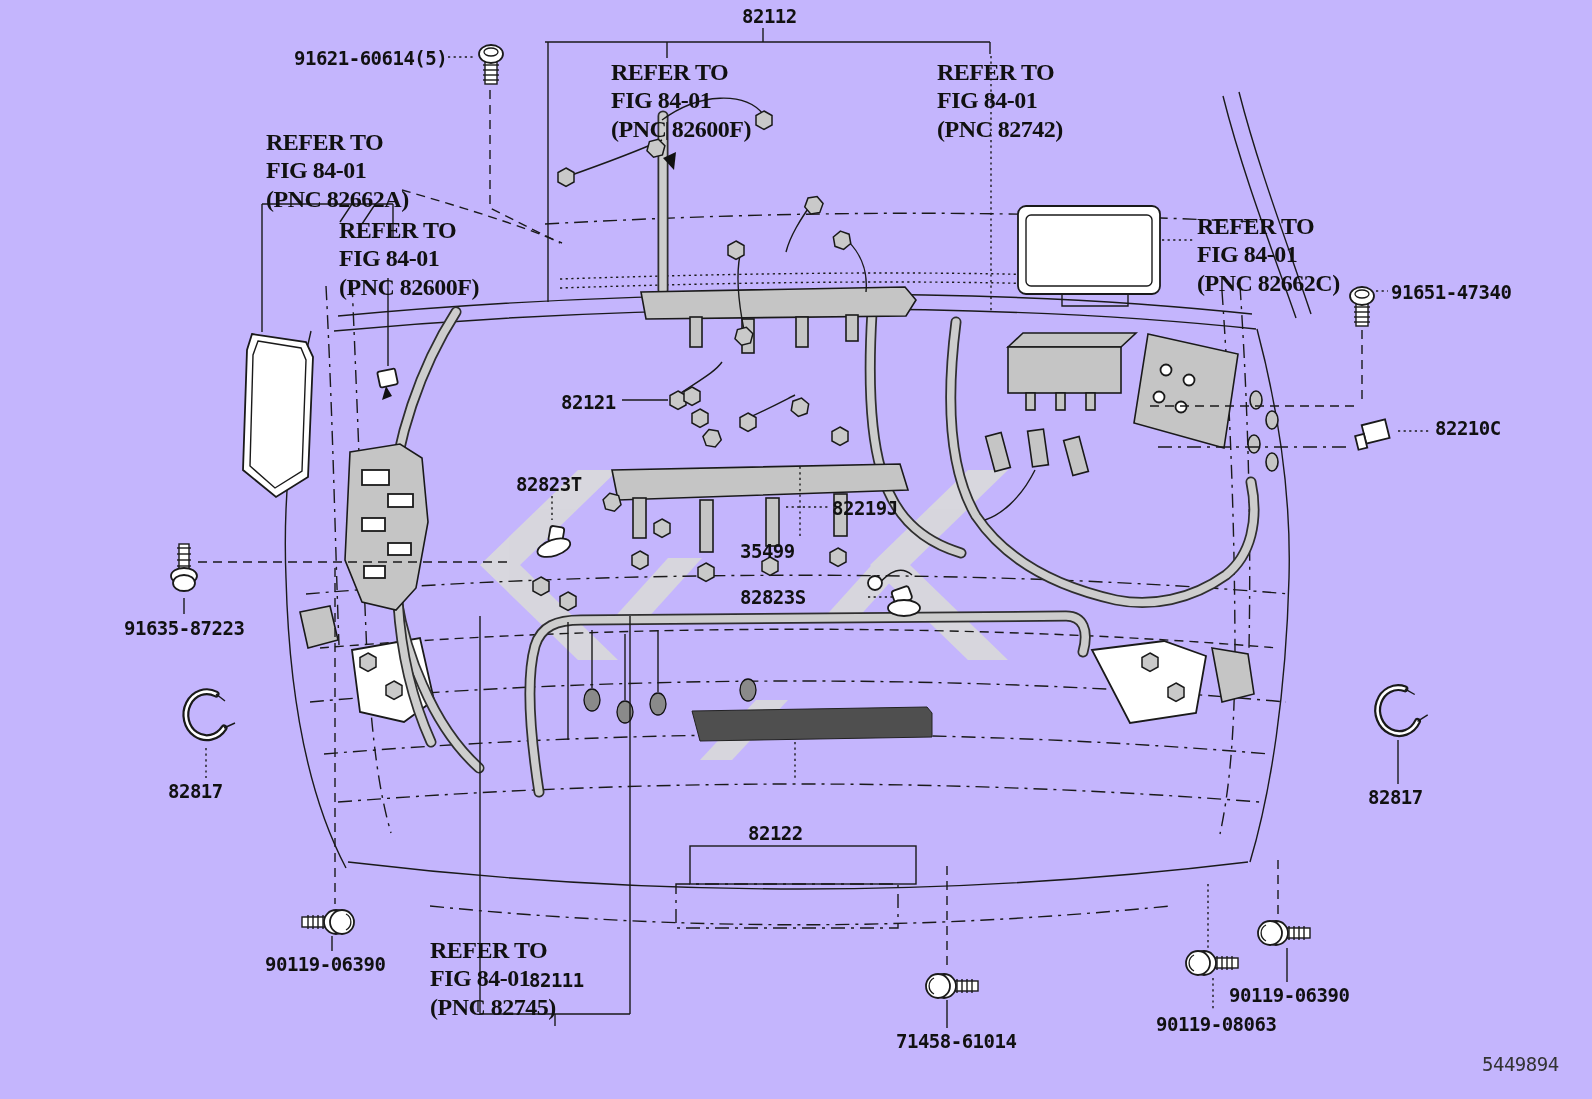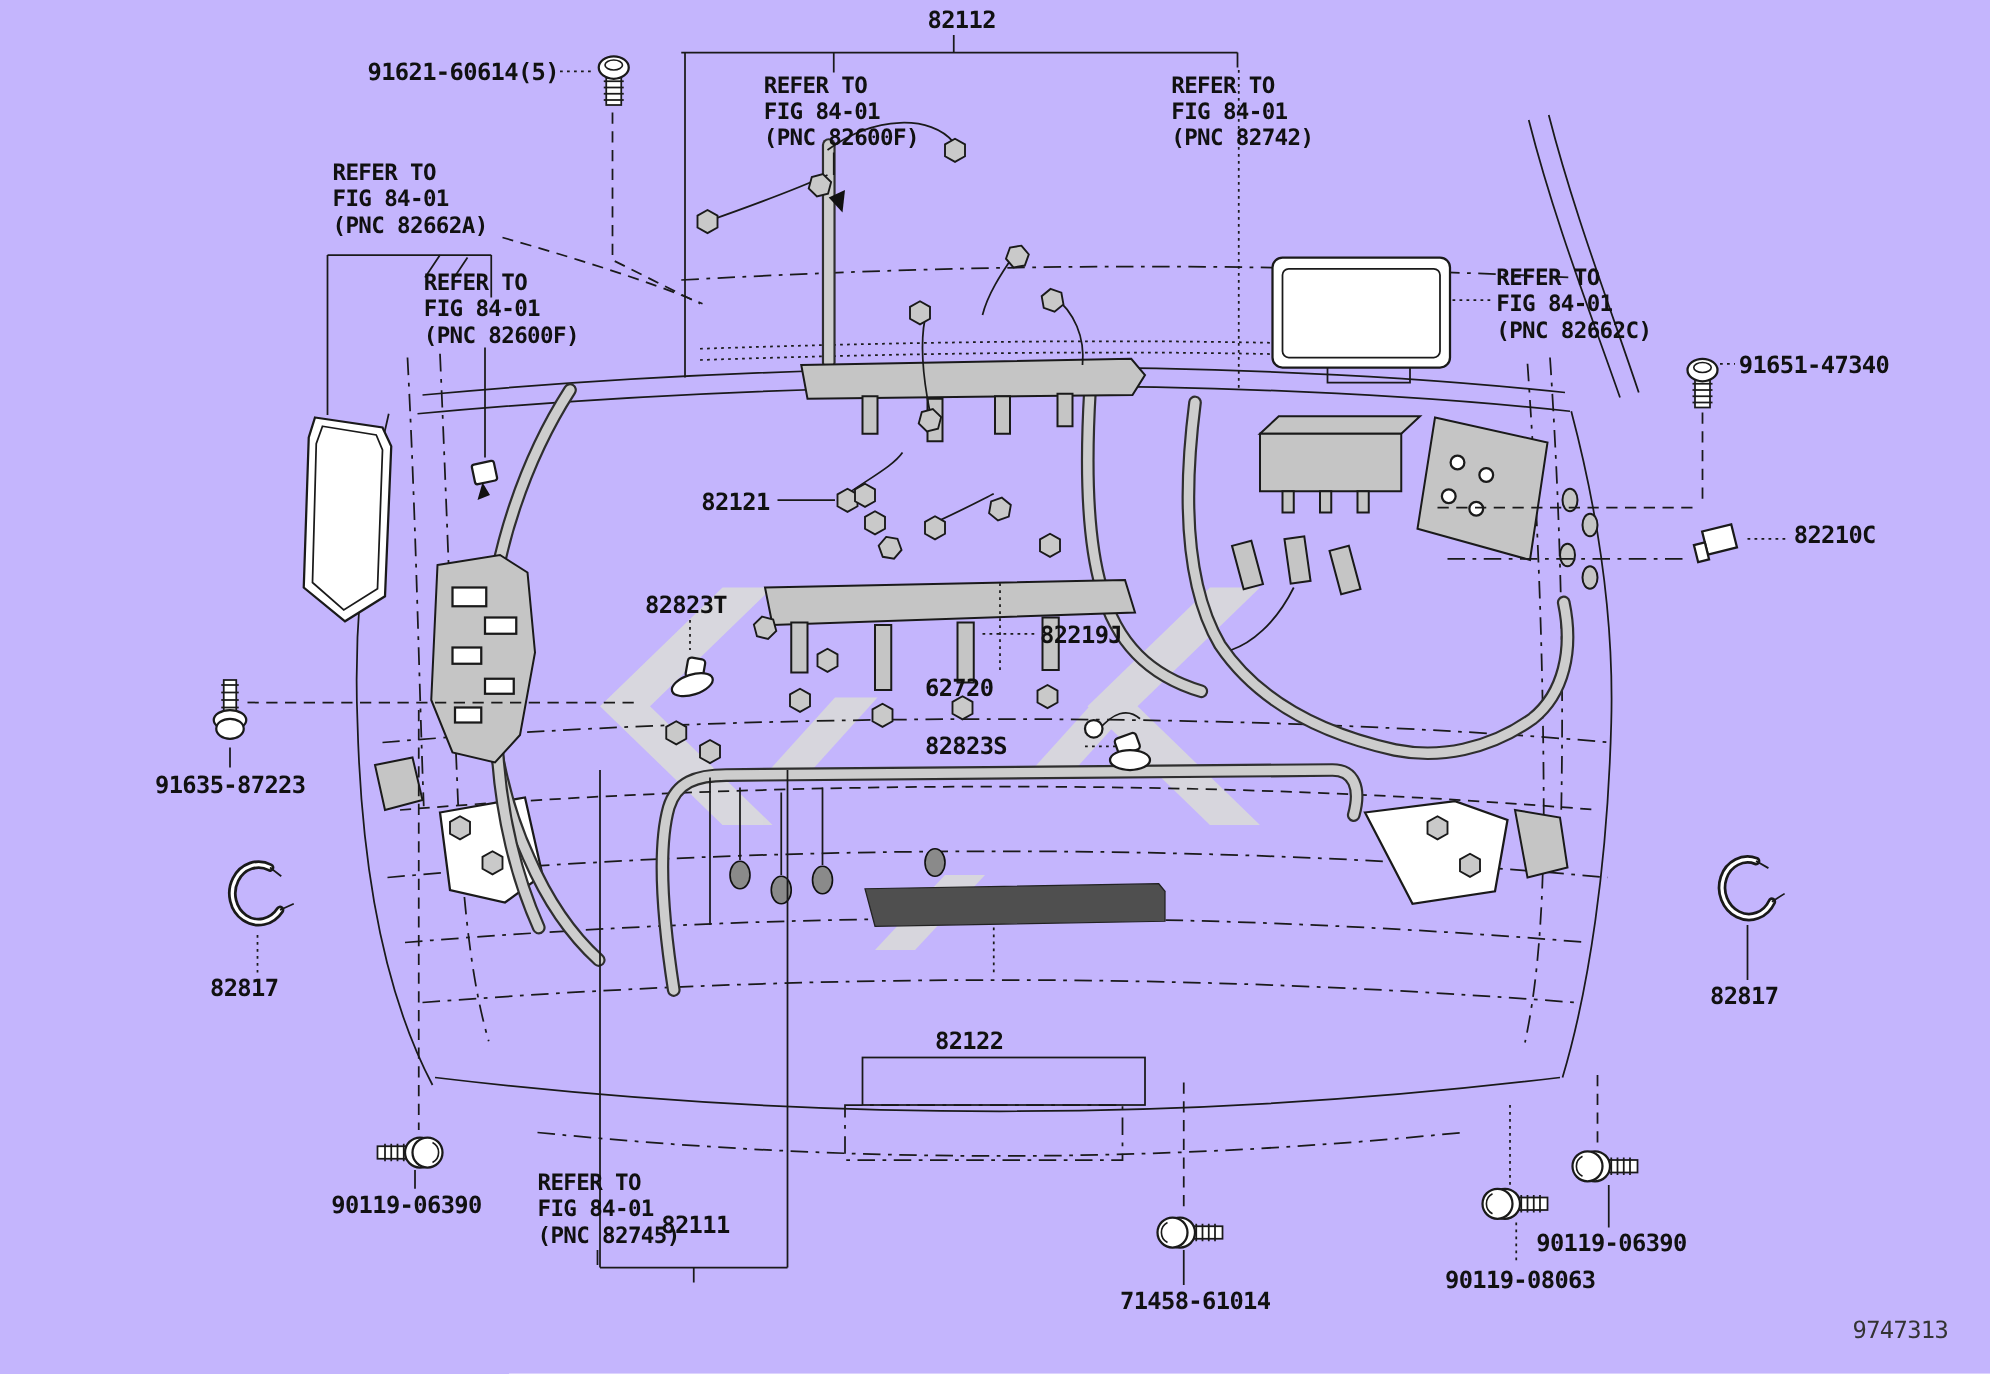--- a/index.html
+++ b/index.html
@@ -1,21 +1,21 @@
 <!DOCTYPE html>
 <html><head>
 <meta charset="utf-8">
 <style>
   html,body{margin:0;padding:0;background:#fff;}
   .stage{position:relative;width:1592px;height:1099px;background:#c4b5fd;overflow:hidden;
          font-family:"DejaVu Sans Mono",monospace;}
   .stage svg{position:absolute;left:0;top:0;}
   .lbl{position:absolute;font:bold 19px "DejaVu Sans Mono",monospace;color:#111;
        white-space:pre-line;letter-spacing:-0.5px;}
-  .ref{font-size:18px;line-height:1.18;}
+  .ref{font-size:24px;line-height:1.18;font-family:Liberation Serif, serif;}
   .ftr{font-weight:normal;color:#333;}
   
   .s{stroke:#1a1a1a;fill:none;stroke-width:1.4px;}
   .dd{stroke-dasharray:14 6 3 6;}
   .da{stroke-dasharray:9 6;}
   .do{stroke-dasharray:2.2 3.4;}
   .tubeo{stroke:#2f2f2f;stroke-width:11px;fill:none;stroke-linecap:round;}
   .tubei{stroke:#cdcdcd;stroke-width:7.5px;fill:none;stroke-linecap:round;}
   .blk{fill:#c5c5c5;stroke:#1a1a1a;stroke-width:1.6px;}
   .wht{fill:#ffffff;stroke:#1a1a1a;stroke-width:1.8px;}
@@ -304,29 +304,29 @@
 FIG 84-01
 (PNC 82600F)</div>
 <div class="lbl ref" style="left:1197px;top:212px">REFER TO
 FIG 84-01
 (PNC 82662C)</div>
 <div class="lbl" style="left:1391px;top:281px">91651-47340</div>
 <div class="lbl" style="left:1435px;top:417px">82210C</div>
 <div class="lbl" style="left:561px;top:391px">82121</div>
 <div class="lbl" style="left:516px;top:473px">82823T</div>
 <div class="lbl" style="left:832px;top:497px">82219J</div>
-<div class="lbl" style="left:740px;top:540px">62720</div>
+<div class="lbl" style="left:740px;top:540px">35499</div>
 <div class="lbl" style="left:740px;top:586px">82823S</div>
 <div class="lbl" style="left:124px;top:617px">91635-87223</div>
 <div class="lbl" style="left:168px;top:780px">82817</div>
 <div class="lbl" style="left:1368px;top:786px">82817</div>
 <div class="lbl" style="left:265px;top:953px">90119-06390</div>
 <div class="lbl ref" style="left:430px;top:936px">REFER TO
 FIG 84-01
 (PNC 82745)</div>
 <div class="lbl" style="left:529px;top:969px">82111</div>
 <div class="lbl" style="left:748px;top:822px">82122</div>
 <div class="lbl" style="left:896px;top:1030px">71458-61014</div>
 <div class="lbl" style="left:1156px;top:1013px">90119-08063</div>
 <div class="lbl" style="left:1229px;top:984px">90119-06390</div>
-<div class="lbl ftr" style="left:1482px;top:1053px">9747313</div>
+<div class="lbl ftr" style="left:1482px;top:1053px">5449894</div>
 
 </div>
 
 </body></html>

